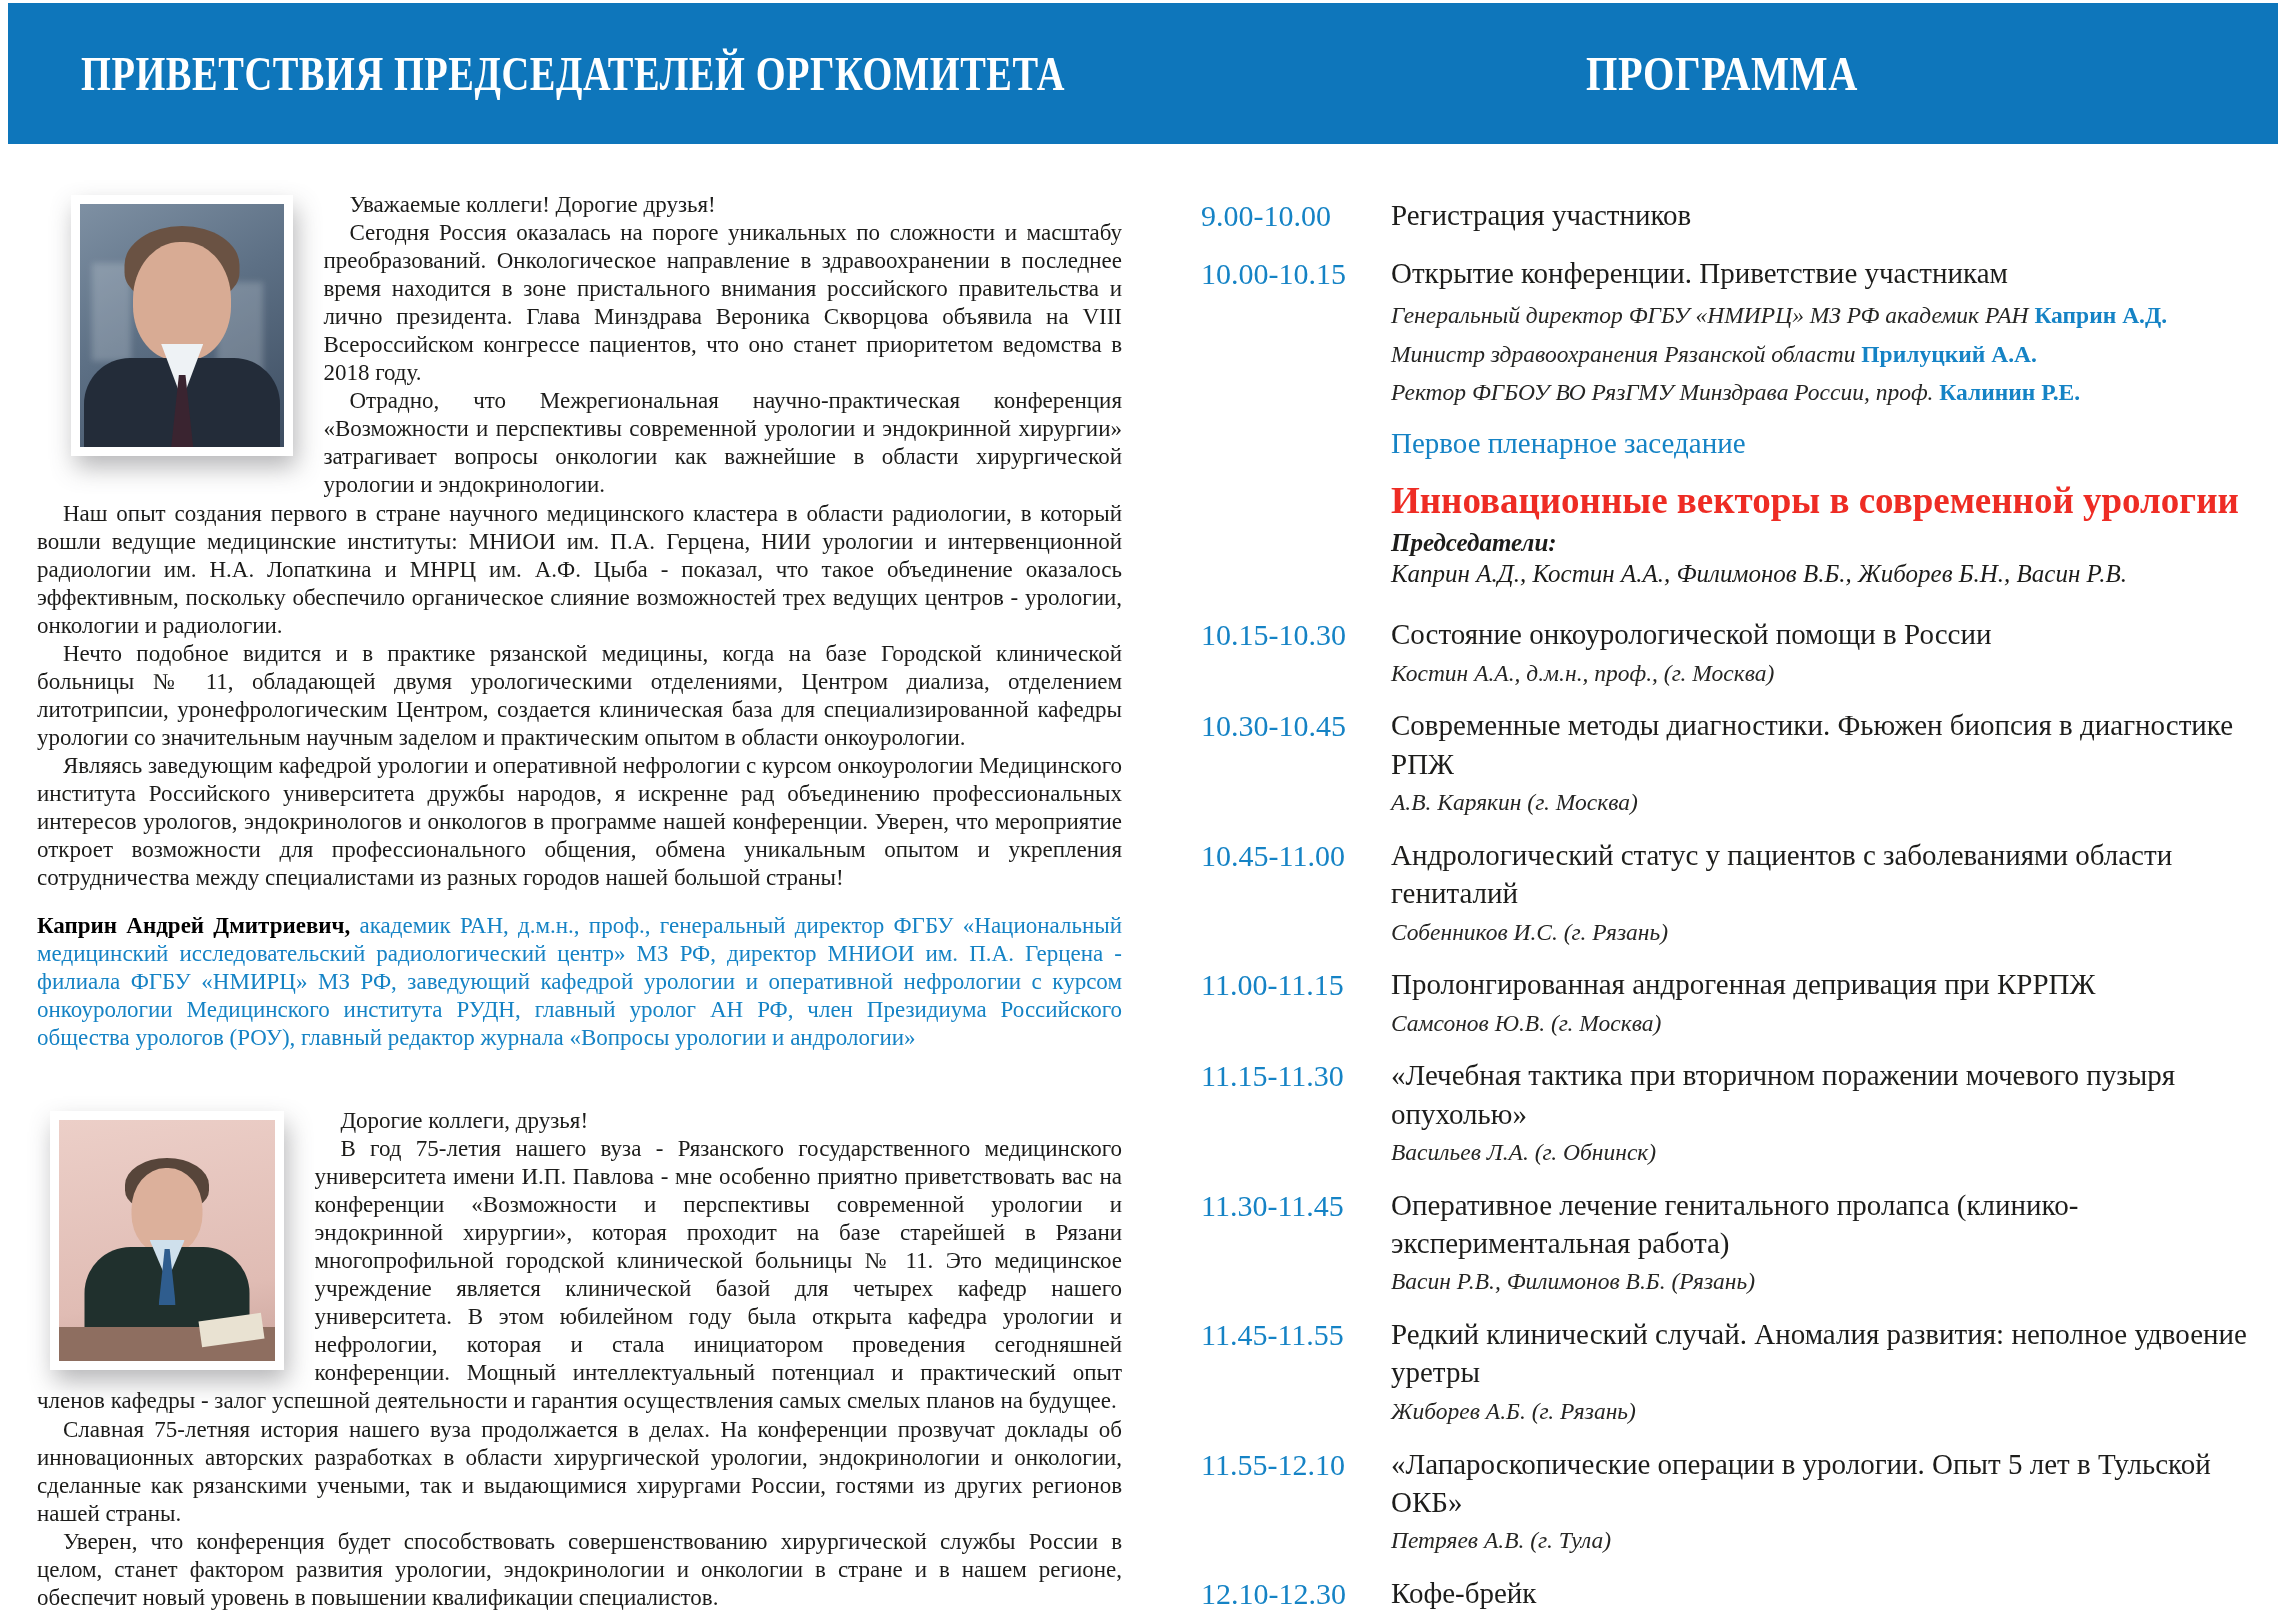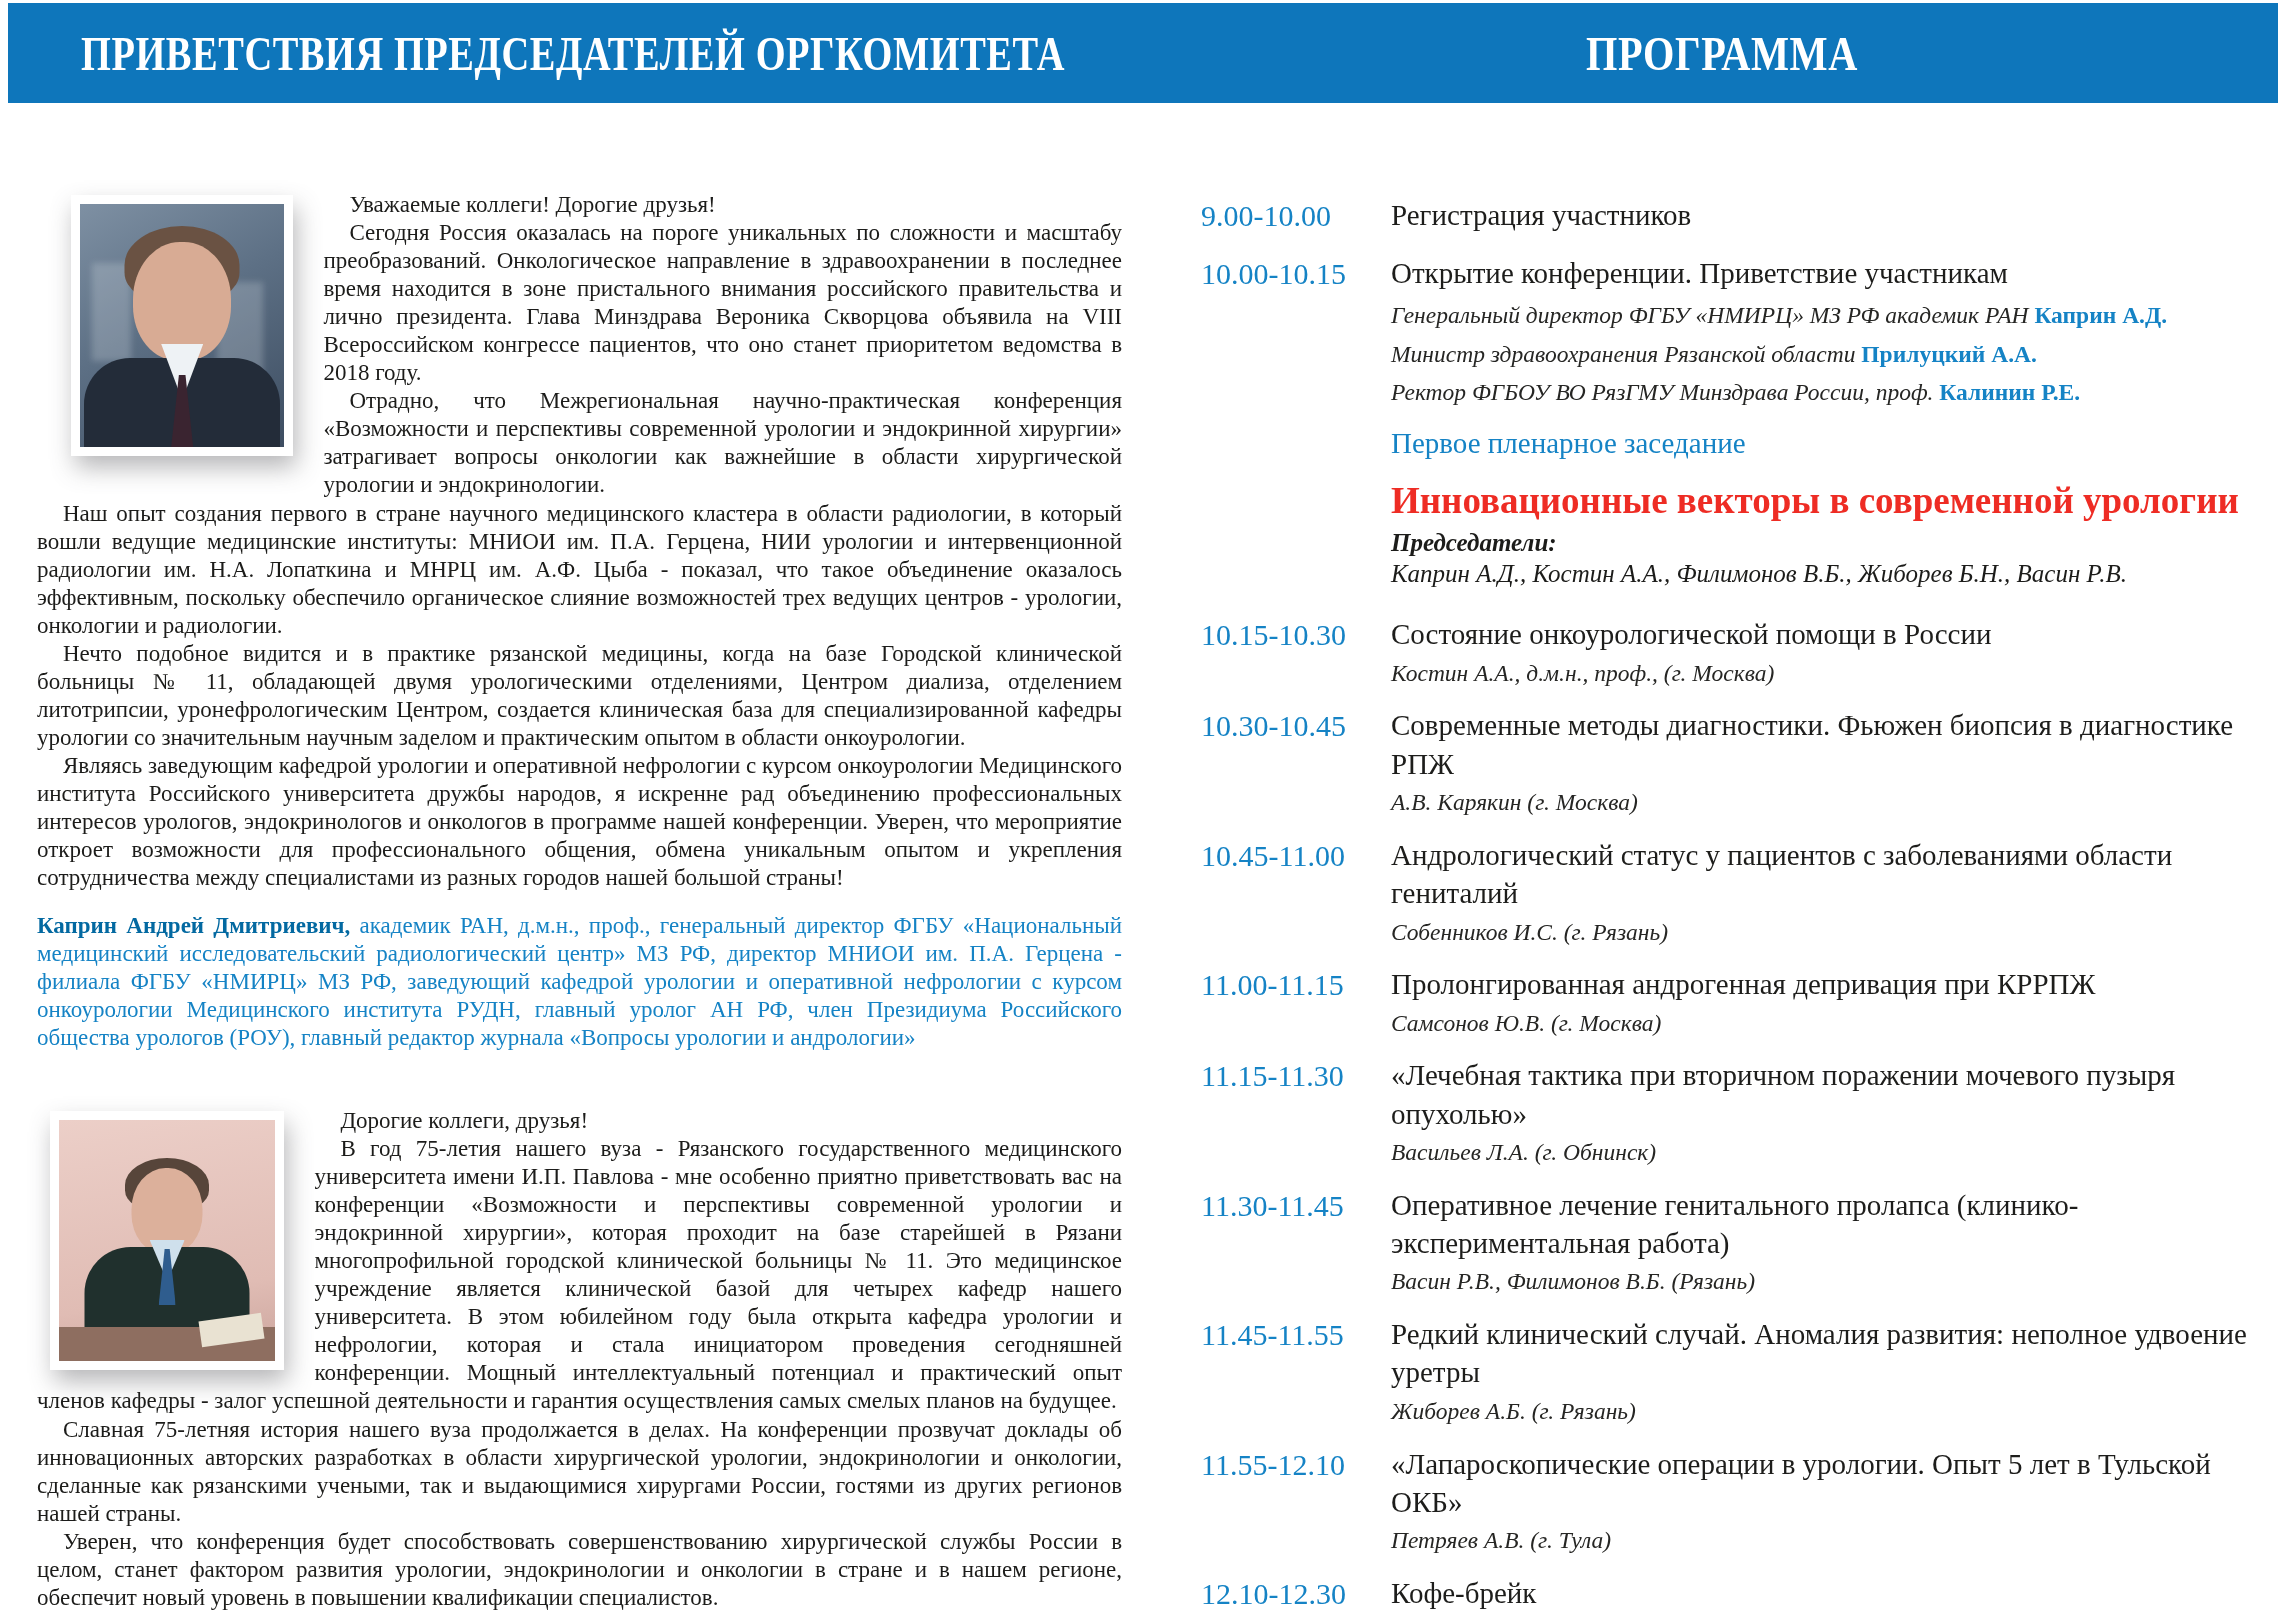--- a/index.html
+++ b/index.html
@@ -2,40 +2,40 @@
 <html style="font-size:10.5px"><head>
 <meta charset="utf-8">
 <style>
   html,body{margin:0;padding:0;background:#ffffff;}
   .sheet{
     position:relative; width:2295px; height:1624px; background:#ffffff;
     font-family:"Liberation Serif", serif; color:#1c1c1a; overflow:hidden;
   }
   
   .banner{
-    position:absolute; top:3.3px; left:7.8px; right:17px; height:100px;
+    position:absolute; top:3.3px; left:7.8px; right:17px; height:141px;
     background:#0e76bb; display:flex; align-items:center;
   }
   .banner-left{
     margin-left:73px; color:#ffffff; font-weight:bold; font-size:48px;
     transform:scaleX(0.80); transform-origin:left center; white-space:nowrap; letter-spacing:0.7px;
   }
   .banner-right{
     position:absolute; left:1140px; width:1148px; text-align:center;
     color:#ffffff; font-weight:bold; font-size:48px;
     transform:scaleX(0.84); transform-origin:center; letter-spacing:0.7px;
   }
   
   .page-left{position:absolute; left:37px; top:191px; width:1085px;}
   .letter p{
     margin:0; text-align:justify; text-indent:26px;
     font-size:23px; line-height:1.22;
   }
   .letter p.sig{margin-top:19.6px; text-indent:0;}
-  .sig-name{color:#0369a1; font-weight:bold;}
+  .sig-name{color:#000000; font-weight:bold;}
   .sig-rest{color:#1583c5;}
   .letter-2{margin-top:55px;}
   .letter::after{content:""; display:block; clear:both;}
   
   .photo{
     float:left; margin:3.9px 30px 17px 0; padding:9.2px; background:#ffffff;
     box-shadow:3.9px 11.8px 23.5px rgba(90,90,95,0.45);
   }
   .scene{position:relative; overflow:hidden;}
   .scene-1{width:204px; height:243px; background:linear-gradient(150deg,#7e90a3 0%,#5d7085 45%,#3d4d61 100%);}

